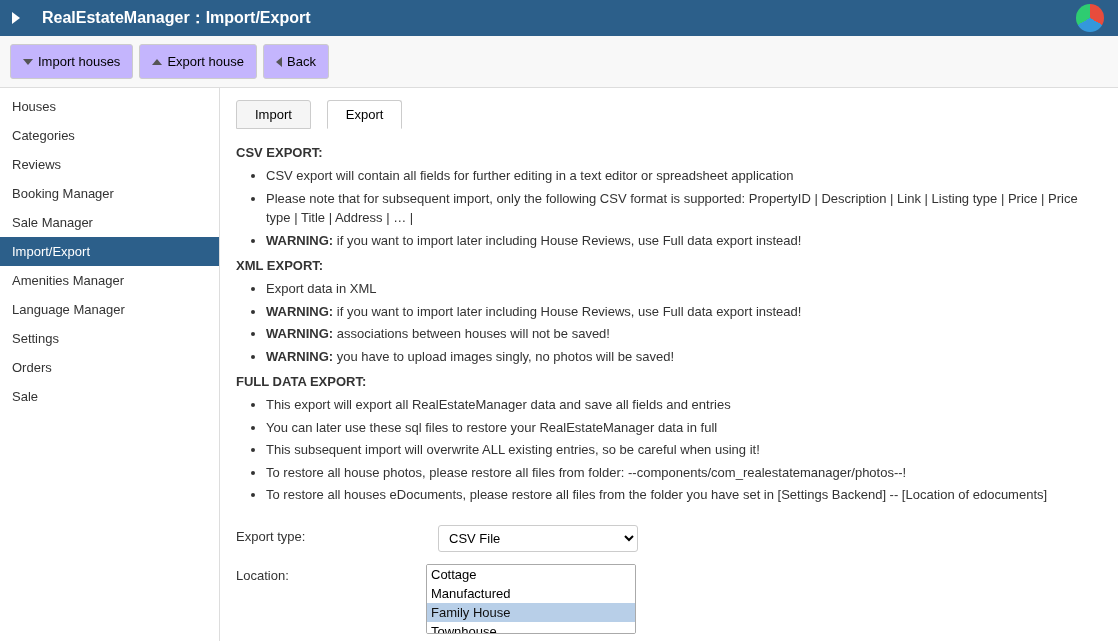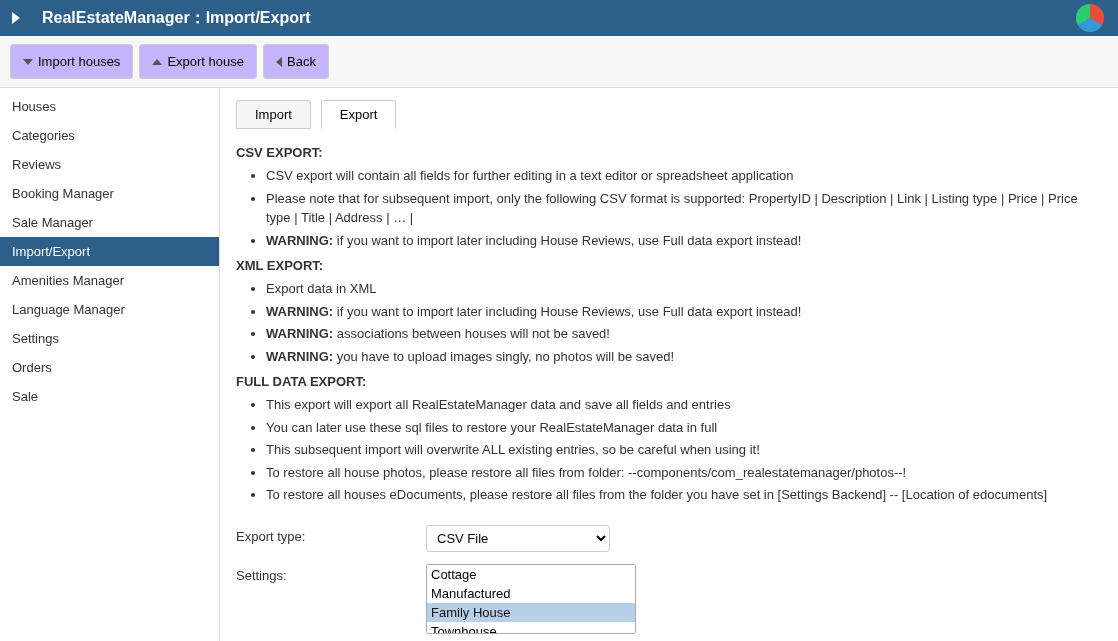--- a/index.html
+++ b/index.html
@@ -106,21 +106,21 @@
     #main {
       flex: 1;
       background: #fff;
       padding: 12px 16px;
       overflow-y: auto;
     }
 
     
     .tabs {
       display: flex;
-      gap: 10px;
+      gap: 16px;
       margin-bottom: 16px;
     }
     .tab-btn {
       padding: 6px 18px;
       border: 1px solid #ccc;
       background: #f5f5f5;
       cursor: pointer;
       font-size: 13px;
       border-radius: 3px 3px 0 0;
     }
@@ -161,26 +161,27 @@
     }
     .form-label {
       width: 190px;
       padding-top: 4px;
       font-size: 13px;
     }
     .form-control-wrap {
       flex: 1;
     }
     select.export-type {
-      width: 184px;
+      width: 200px;
       padding: 4px 6px;
       border: 1px solid #ccc;
       border-radius: 3px;
       font-size: 13px;
       background: #fff;
+      margin-left: 12px;
     }
     .category-listbox {
       width: 210px;
       height: 70px;
       border: 1px solid #aaa;
       font-size: 13px;
       overflow-y: scroll;
       background: #fff;
     }
     .category-listbox option {
@@ -307,21 +308,21 @@
         <div class="form-control-wrap">
           <select class="export-type">
             <option value="csv">CSV File</option>
             <option value="xml">XML File</option>
             <option value="full">Full Data</option>
           </select>
         </div>
       </div>
 
       <div class="form-row">
-        <div class="form-label">Settings:</div>
+        <div class="form-label">Location:</div>
         <div class="form-control-wrap">
           <select class="category-listbox" multiple="">
             <option value="cottage">Cottage</option>
             <option value="manufactured">Manufactured</option>
             <option value="family" selected="">Family House</option>
             <option value="townhouse">Townhouse</option>
           </select>
         </div>
       </div>
     </div>

